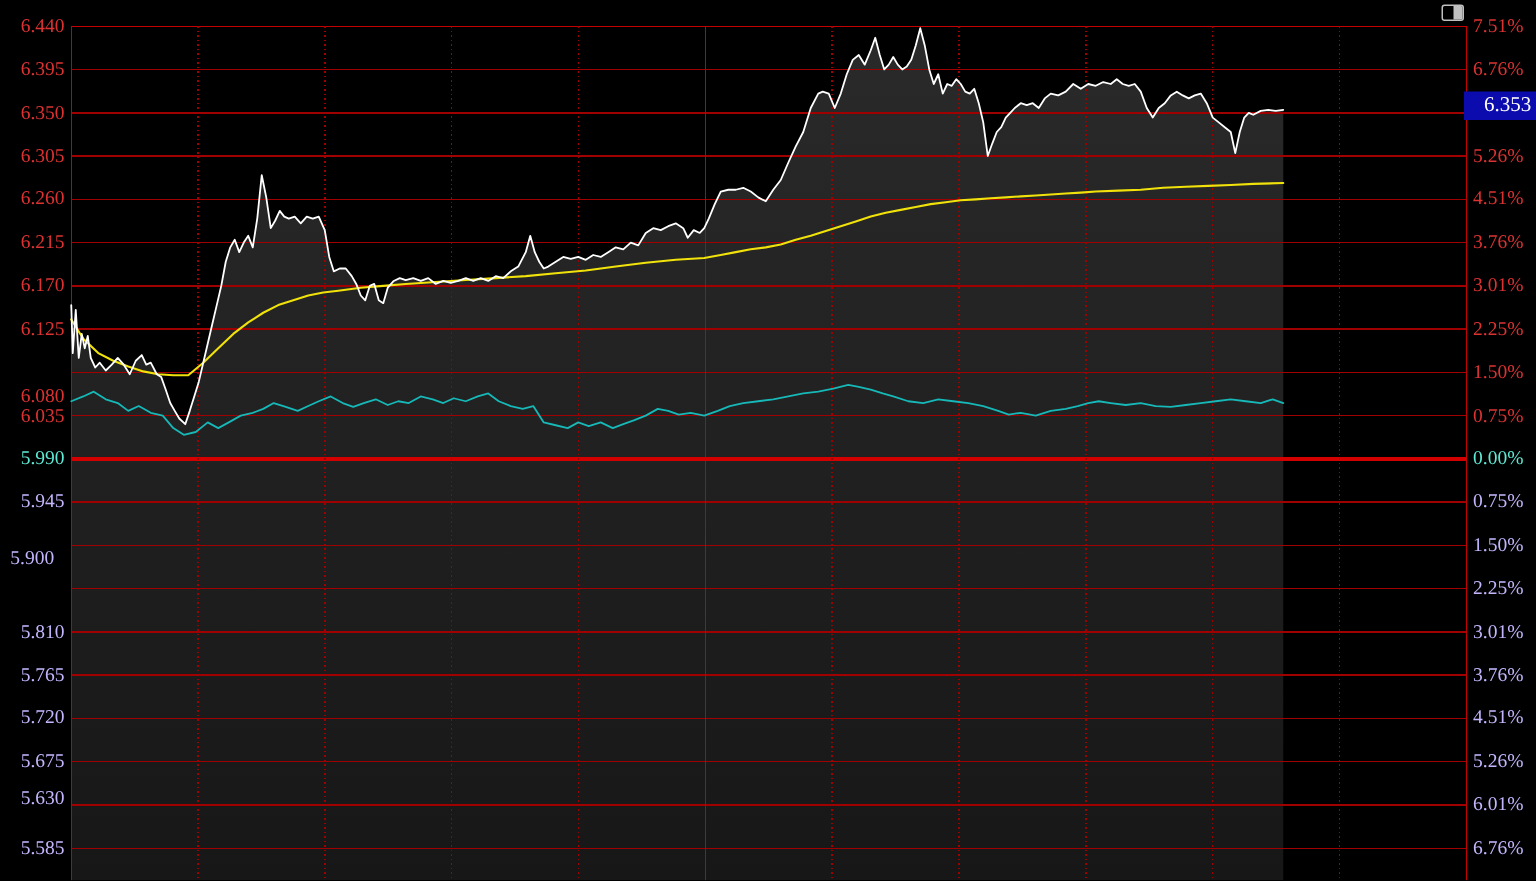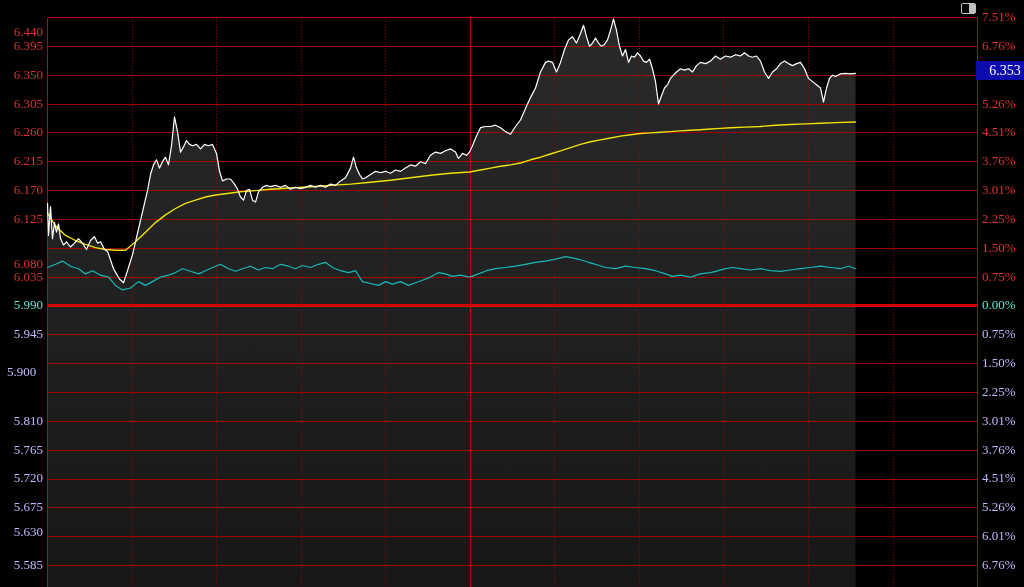--- a/index.html
+++ b/index.html
@@ -25,21 +25,21 @@
               border-radius:2px;background:#000;z-index:4;}
   .panel-icon .half{position:absolute;right:0;top:0;width:6px;height:9px;background:#c0c0c0;
                     border-radius:0 1px 1px 0;}
 </style>
 </head>
 <body>
 
 <div class="screen">
 
   <div id="leftAxis">
-      <div class="axis-label lab-left c-red" style="top: 10px; margin-top: 15px;">6.440</div>
+      <div class="axis-label lab-left c-red" style="top: 10px;">6.440</div>
       <div class="axis-label lab-left c-red" style="top: 38.8421px;">6.395</div>
       <div class="axis-label lab-left c-red" style="top: 67.6842px;">6.350</div>
       <div class="axis-label lab-left c-red" style="top: 96.5263px;">6.305</div>
       <div class="axis-label lab-left c-red" style="top: 125.368px;">6.260</div>
       <div class="axis-label lab-left c-red" style="top: 154.211px;">6.215</div>
       <div class="axis-label lab-left c-red" style="top: 183.053px;">6.170</div>
       <div class="axis-label lab-left c-red" style="top: 211.895px;">6.125</div>
       <div class="axis-label lab-left c-red" style="top: 240.737px; margin-top: 16px;">6.080</div>
       <div class="axis-label lab-left c-red" style="top: 269.579px;">6.035</div>
       <div class="axis-label lab-left c-white" style="top: 298.421px;">5.990</div>

